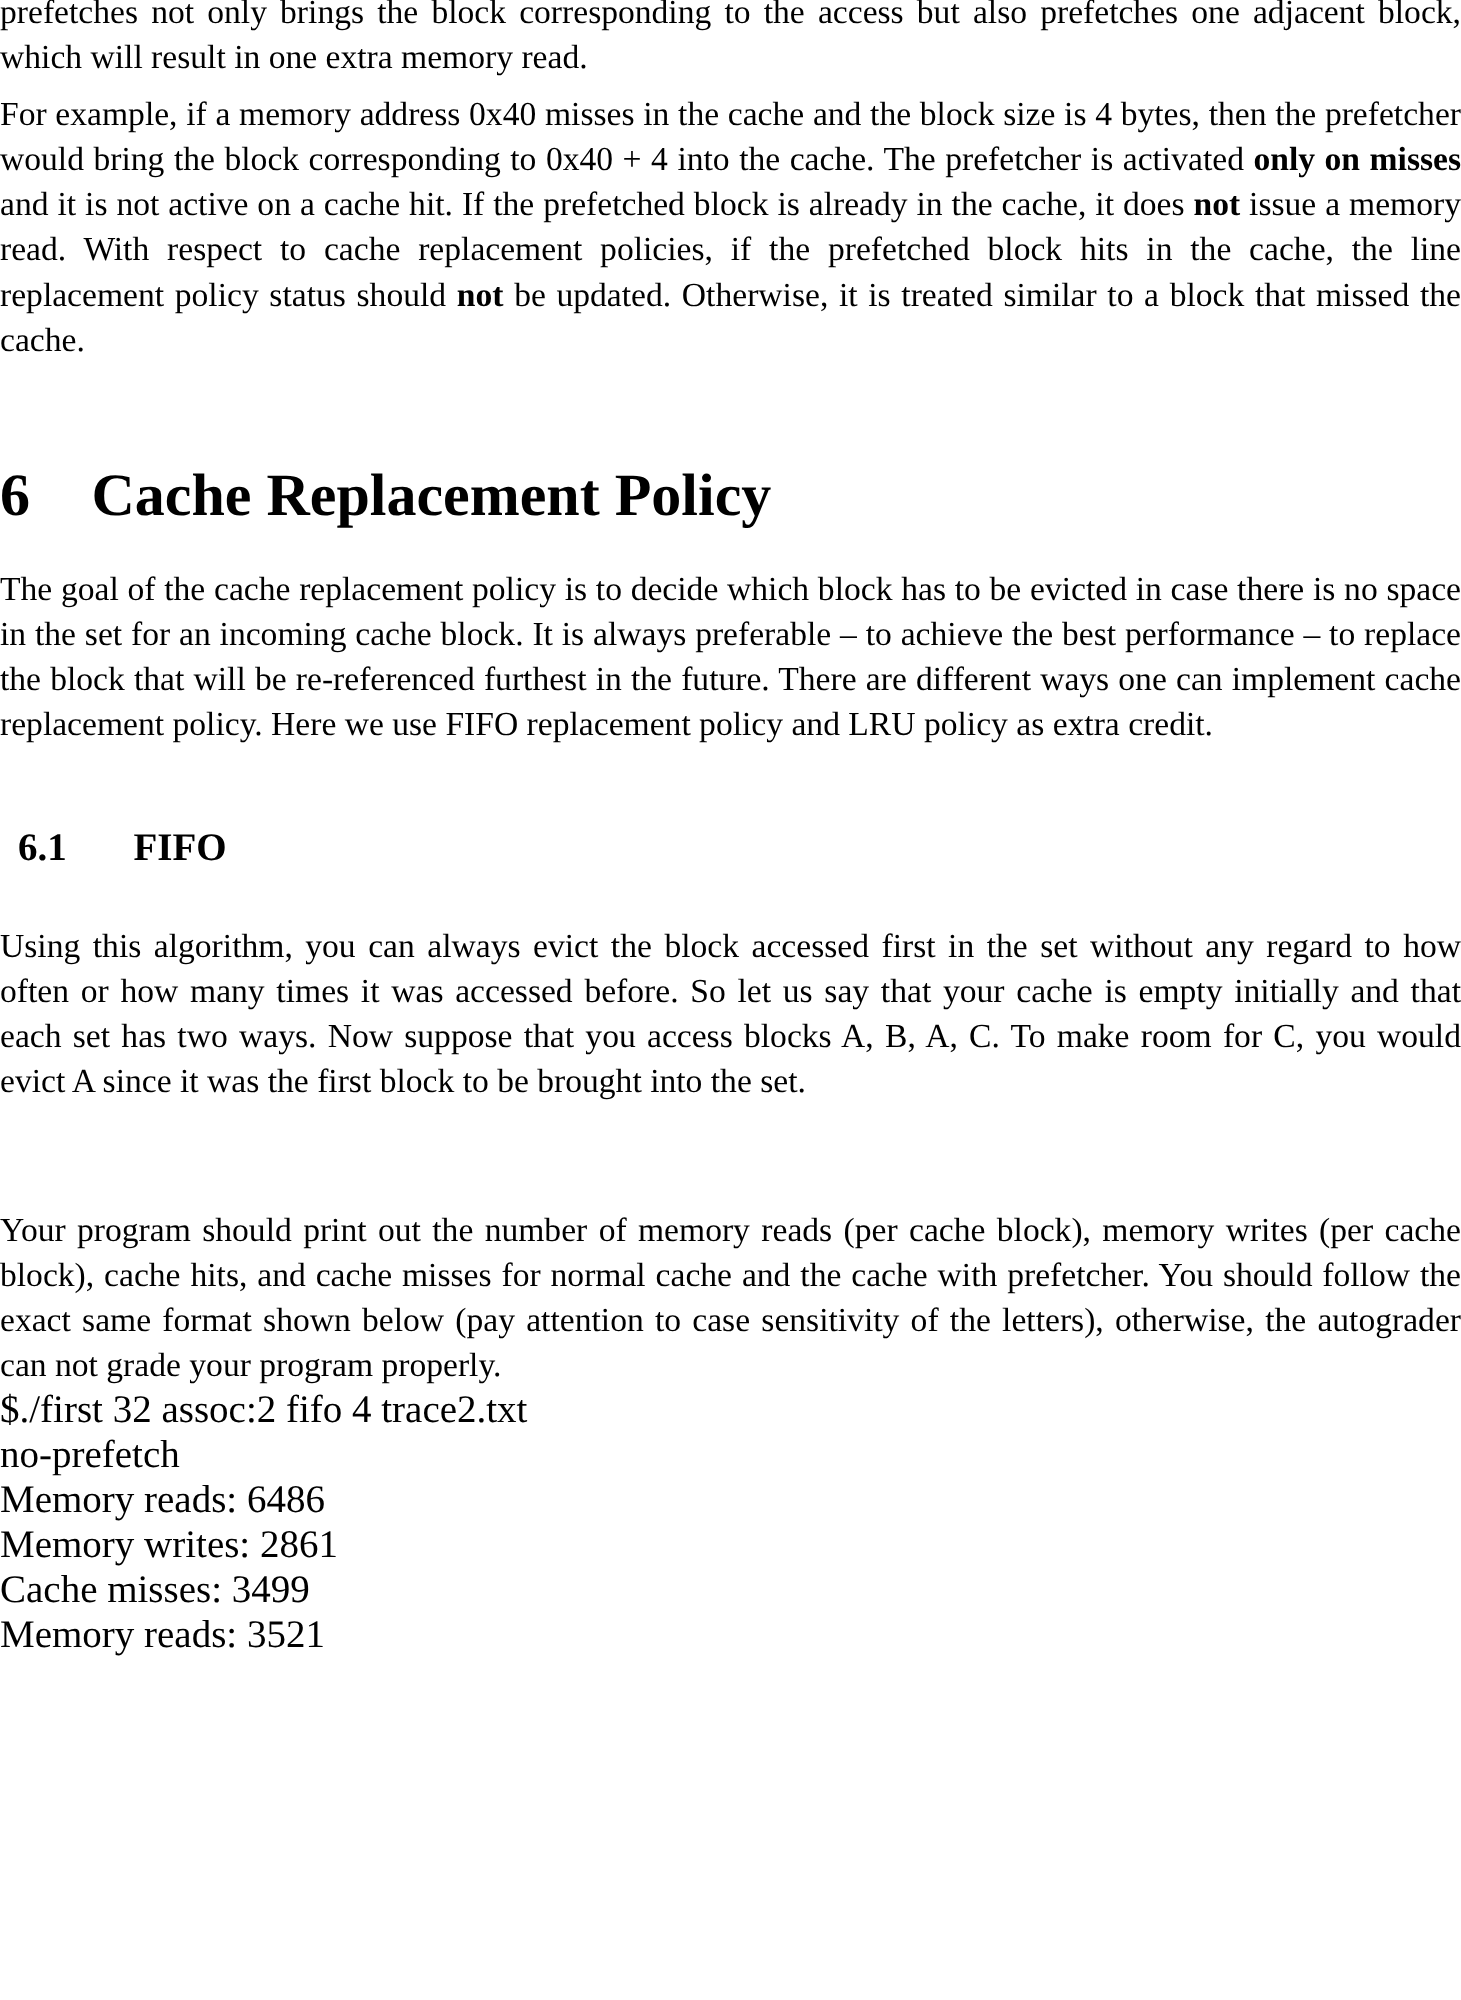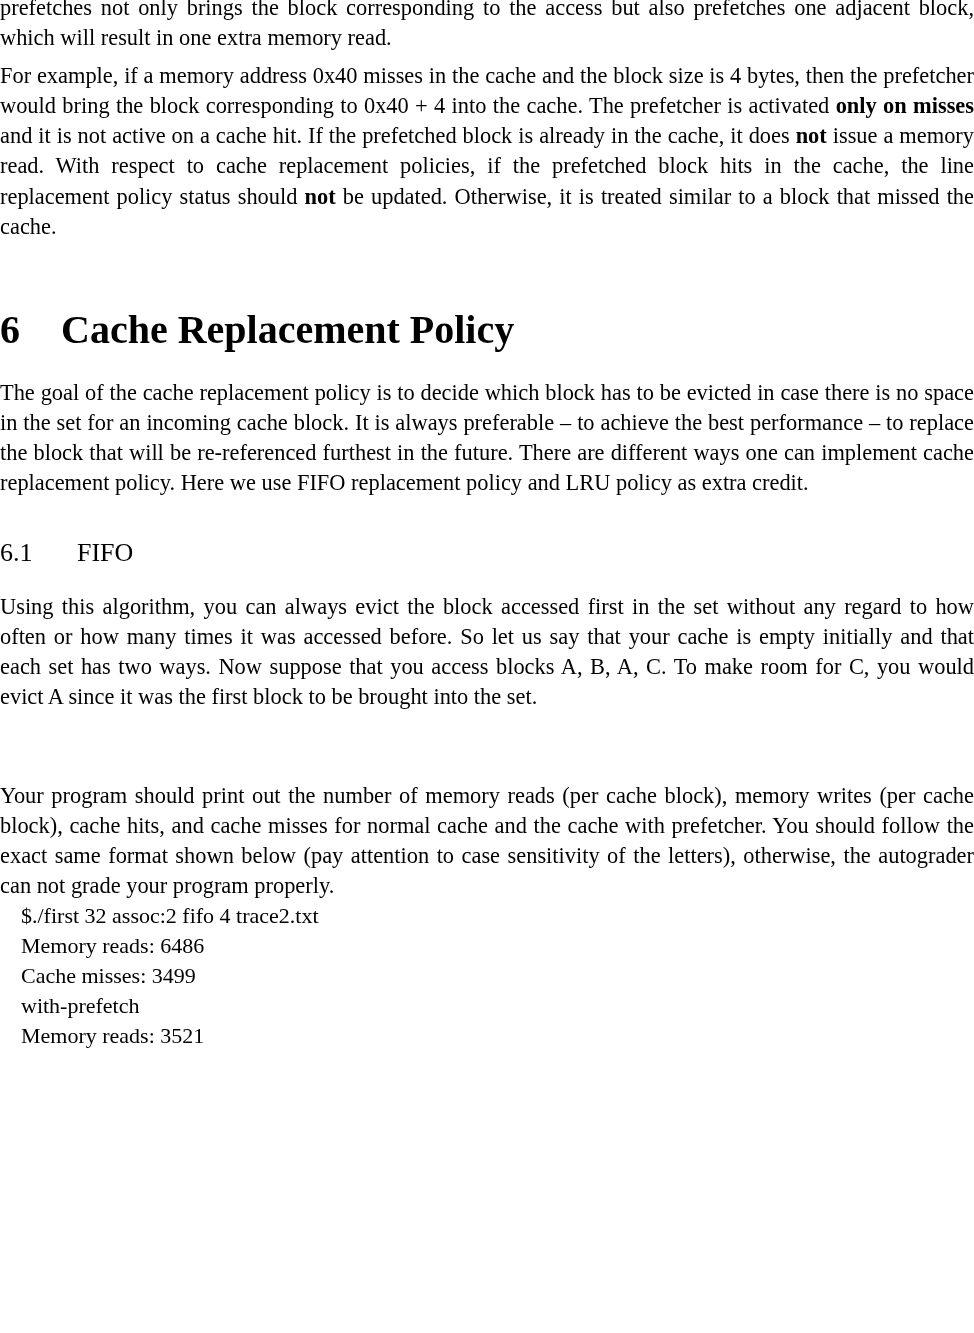--- a/index.html
+++ b/index.html
@@ -2,25 +2,25 @@
 <html><head>
 <meta charset="utf-8">
 <style>
   html, body { margin: 0; padding: 0; background: #ffffff; }
   body { width: 974px; height: 1333px; overflow: hidden; position: relative;
          font-family: "Liberation Serif", "DejaVu Serif", serif; color: #000; }
   .page { position: absolute; left: 0; top: -7px; width: 974px; }
   p { margin: 0; font-size: 22.4px; line-height: 30.1px; text-align: justify; }
   .gap-s { height: 8px; }
   h2 { margin: 0; font-size: 40px; font-weight: bold; line-height: 40px; }
-  h3 { margin: 0; font-size: 26px; font-weight: normal; line-height: 34px; }
+  h3 { margin: 12px; font-size: 26px; font-weight: bold; line-height: 34px; }
   .num { display: inline-block; }
   .h2num { width: 61px; }
   .h3num { width: 77px; }
-  .line { font-size: 22px; line-height: 30.1px; white-space: nowrap; padding-left: 21px; }
+  .line { font-size: 26px; line-height: 30.1px; white-space: nowrap; }
   b { font-weight: bold; margin-top: 34px; }
 </style>
 </head>
 <body>
 
 <div class="page">
 
   <p>prefetches not only brings the block corresponding to the access but also prefetches one adjacent block, which will result in one extra memory read.</p>
   <div class="gap-s"></div>
   <p><span>For example, if a memory address 0x40 misses in the cache and the block size is 4 bytes, then the prefetcher would bring the block corresponding to 0x40 + 4 into the cache.  The prefetcher is activated </span><b>only on misses</b><span> and it is not active on a cache hit. If the prefetched block is already in the cache, it does </span><b>not</b><span> issue a memory read.  With respect to cache replacement policies, if the prefetched block hits in the cache, the line replacement policy status should </span><b>not</b><span> be updated.  Otherwise, it is treated similar to a block that missed the cache.</span></p>
@@ -34,19 +34,20 @@
   <h3><span class="num h3num">6.1</span><span>FIFO</span></h3>
   <div style="height:22px"></div>
   <p>Using this algorithm, you can always evict the block accessed first in the set without any regard to how often or how many times it was accessed before. So let us say that your cache is empty initially and that each set has two ways.  Now suppose that you access blocks A, B, A, C. To make room for C, you would evict A since it was the first block to be brought into the set.</p>
 
   <div style="height:40px"></div>
   <div style="height:28px"></div>
   <p>Your program should print out the number of memory reads (per cache block), memory writes (per cache block), cache hits, and cache misses for normal cache and the cache with prefetcher.  You should follow the exact same format shown below (pay attention to case sensitivity of the letters), otherwise, the autograder can not grade your program properly.</p>
 
   <div>
     <div class="line">$./first 32 assoc:2 fifo 4 trace2.txt</div>
+    <div class="line">no-prefetch</div>
     <div class="line">Memory reads: 6486</div>
+    <div class="line">Memory writes: 2861</div>
     <div class="line">Cache misses: 3499</div>
-    <div class="line">with-prefetch</div>
     <div class="line">Memory reads: 3521</div>
   </div>
 
 </div>
 
 </body></html>

